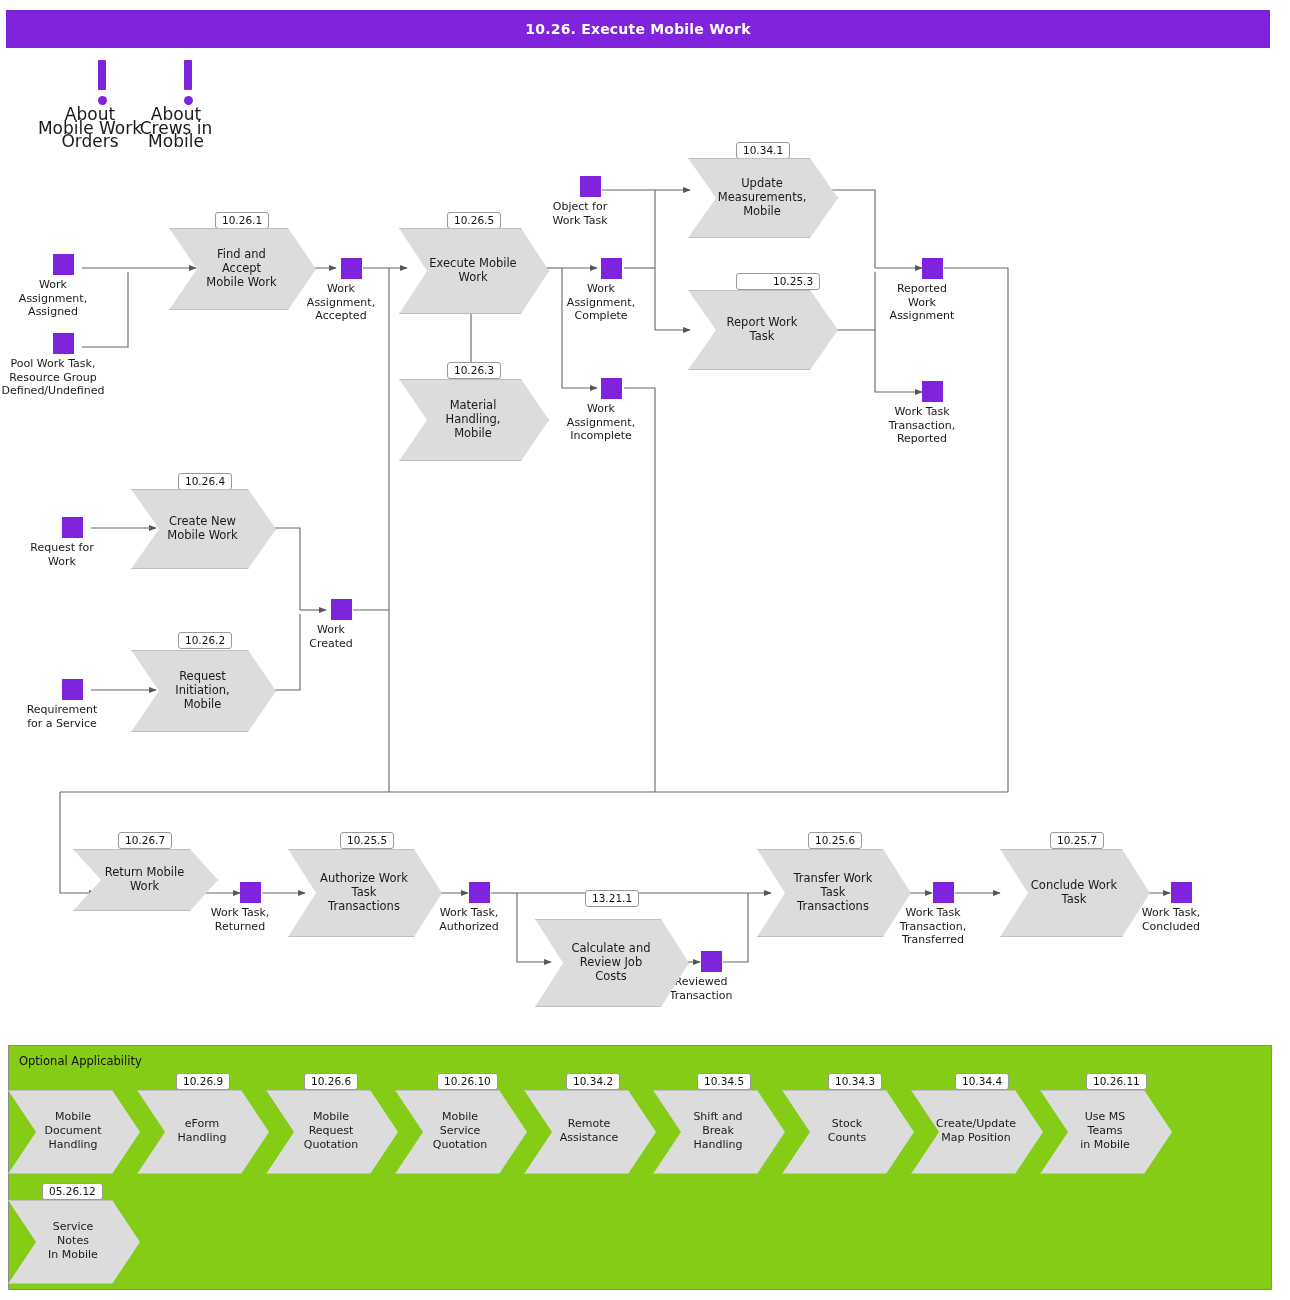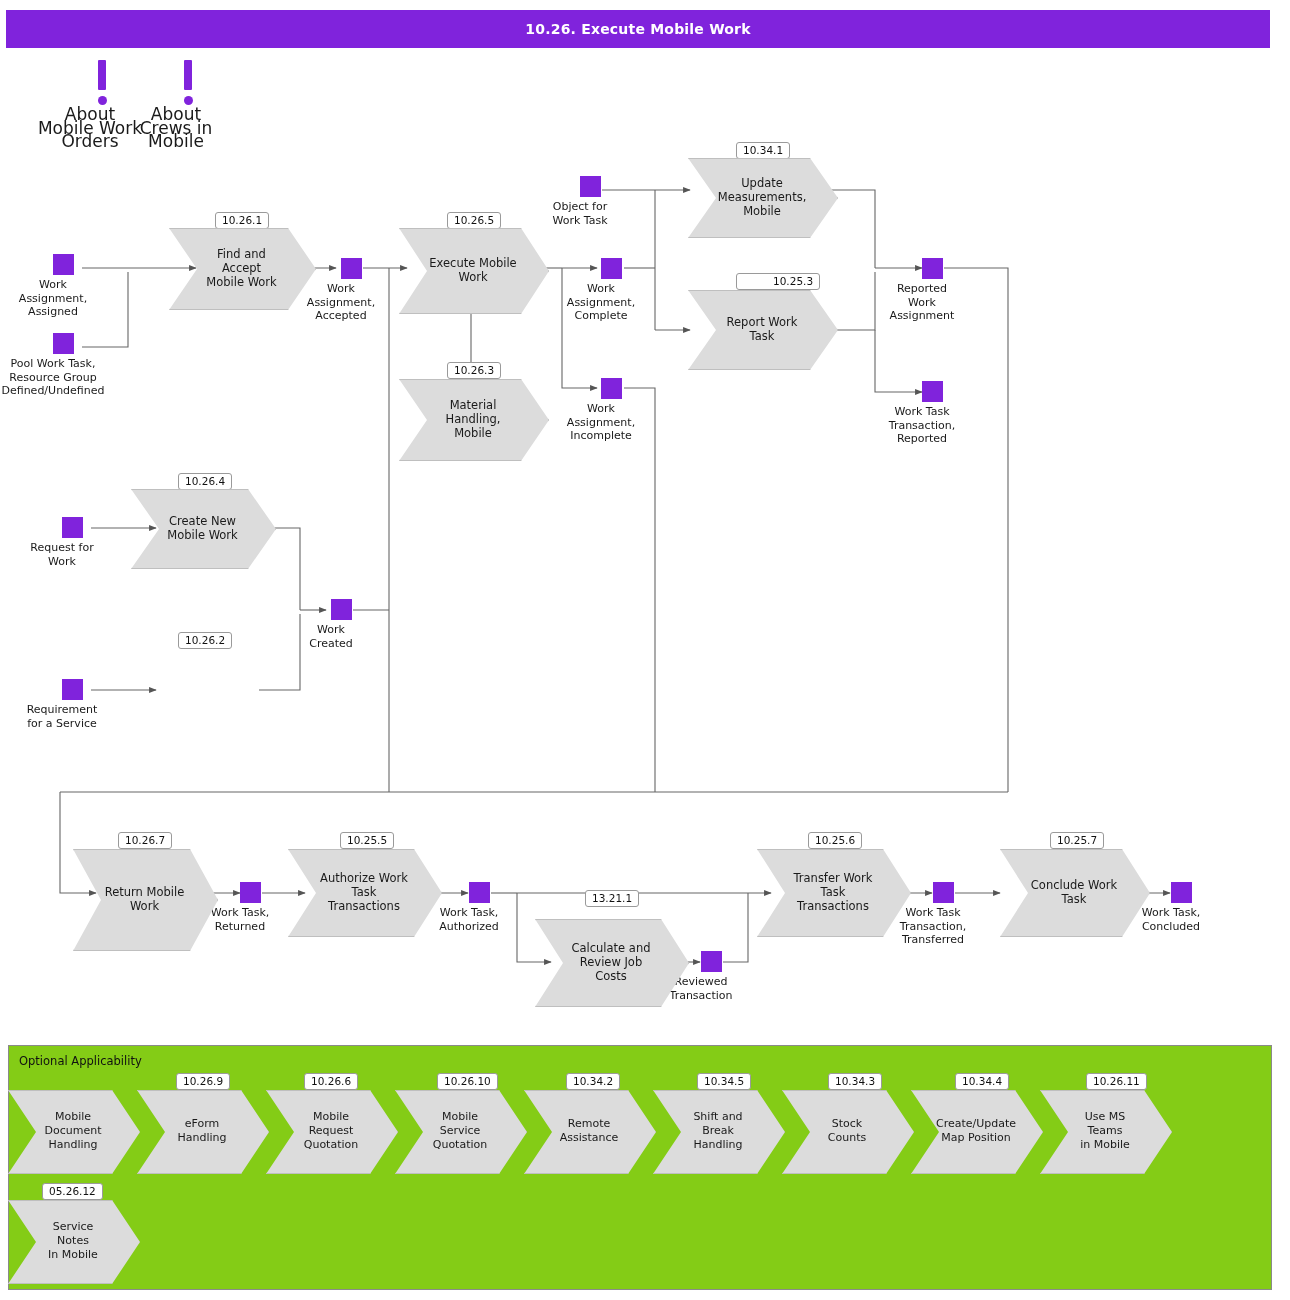--- a/index.html
+++ b/index.html
@@ -276,23 +276,28 @@
   </div>
 
   <div class="tag" style="left:178px;top:473px;">10.26.4</div>
   <div class="proc" style="left:131px;top:489px;width:143px;height:78px;">
     <div class="shadow"></div>
     <div class="body"></div>
     <div class="lbl">Create New<br>Mobile Work</div>
   </div>
 
   <div class="tag" style="left:178px;top:632px;">10.26.2</div>
+  <div class="proc" style="left:131px;top:650px;width:143px;height:80px;">
+    <div class="shadow"></div>
+    <div class="body"></div>
+    <div class="lbl">Request<br>Initiation, Mobile</div>
+  </div>
 
   <div class="tag" style="left:118px;top:832px;">10.26.7</div>
-  <div class="proc" style="left:73px;top:849px;width:143px;height:100px;">
+  <div class="proc" style="left:73px;top:849px;width:143px;height:60px;">
     <div class="shadow"></div>
     <div class="body"></div>
     <div class="lbl">Return Mobile<br>Work</div>
   </div>
 
   <div class="tag" style="left:340px;top:832px;">10.25.5</div>
   <div class="proc" style="left:288px;top:849px;width:152px;height:86px;">
     <div class="shadow"></div>
     <div class="body"></div>
     <div class="lbl">Authorize Work<br>Task<br>Transactions</div>

